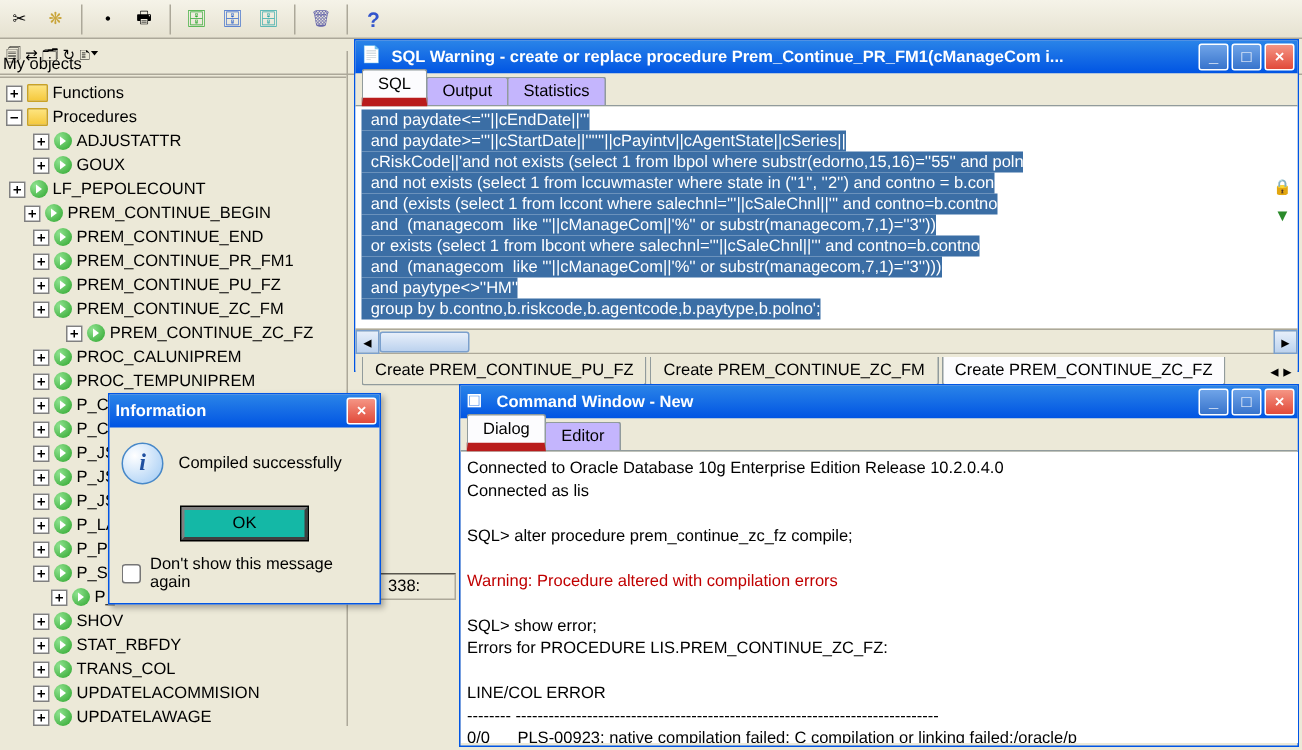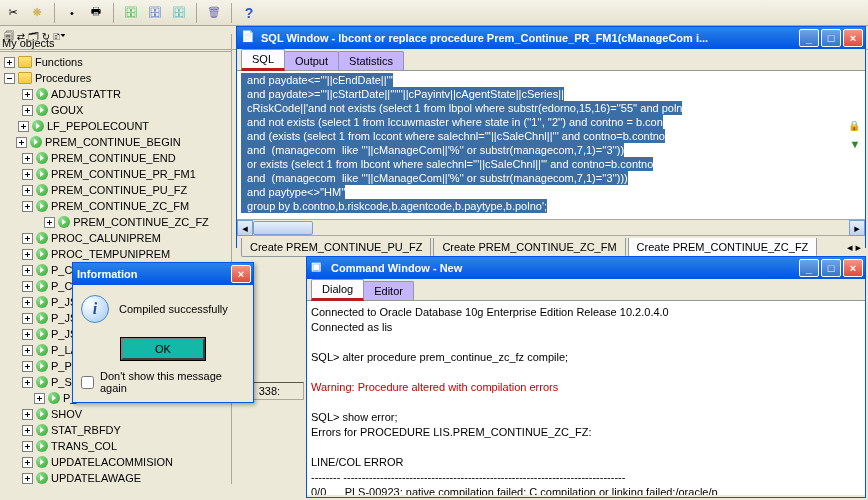--- a/index.html
+++ b/index.html
@@ -29,21 +29,21 @@
 .titlebar .icon { width: 16px; height: 16px; margin-right: 4px; flex-shrink: 0; }
 .titlebar .title { flex: 1; white-space: nowrap; overflow: hidden; text-overflow: ellipsis; }
 .win-btns { display: flex; gap: 2px; }
 .win-btn { width: 20px; height: 18px; border: 1px solid #fff; border-radius: 2px; display: flex; align-items: center; justify-content: center; font-weight: bold; color: #fff; }
 .win-btn.min { background: linear-gradient(#6fa4e8,#3874cc); }
 .win-btn.max { background: linear-gradient(#6fa4e8,#3874cc); }
 .win-btn.close { background: linear-gradient(#f59584,#e14a3a); }
 
 .tabs { display: flex; align-items: flex-end; height: 22px; background: #ece9d8; border-bottom: 1px solid #919b9c; padding-left: 4px; }
 .tab { padding: 3px 10px; background: #c4b5fd; border: 1px solid #919b9c; border-bottom: none; margin-right: -1px; border-radius: 2px 2px 0 0; }
-.tab.active { background: #fcfcfe; border-bottom: 3px solid #b91c1c; position: relative; top: 1px; z-index: 1; }
+.tab.active { background: #fcfcfe; border-bottom: 6px solid #b91c1c; position: relative; top: 1px; z-index: 1; }
 
 .sql-content { background: #fff; height: 148px; overflow: auto; padding: 2px 4px; font-family: 'Courier New', monospace; font-size: 12px; line-height: 14px; position: relative; }
 .sql-line { white-space: pre; color: #0000cd; background: #5c88c5; color: #fff; display: inline-block; }
 
 .bottom-tabs { display: flex; align-items: center; height: 24px; background: #ece9d8; border-top: 1px solid #aca899; padding: 0 4px; }
 .bottom-tab { padding: 3px 8px; border: 1px solid #919b9c; background: #ece9d8; margin-right: 2px; border-radius: 0 0 2px 2px; border-top: none; font-size: 11px; }
 .bottom-tab.active { background: #fcfcfe; }
 
 .side-icons { position: absolute; right: 2px; top: 48px; width: 16px; display: flex; flex-direction: column; gap: 4px; align-items: center; }
 
@@ -112,21 +112,21 @@
       <div class="tree-item" style="padding-left: 22px;">
         <span class="tree-expand collapsed"></span>
         <span class="proc-icon"></span>
         <span>ADJUSTATTR</span>
       </div>
       <div class="tree-item" style="padding-left: 22px;">
         <span class="tree-expand collapsed"></span>
         <span class="proc-icon"></span>
         <span>GOUX</span>
       </div>
-      <div class="tree-item" style="padding-left: 6px; margin-left: 12px;">
+      <div class="tree-item" style="padding-left: 6px;">
         <span class="tree-expand collapsed"></span>
         <span class="proc-icon"></span>
         <span>LF_PEPOLECOUNT</span>
       </div>
       <div class="tree-item" style="padding-left: 16px;">
         <span class="tree-expand collapsed"></span>
         <span class="proc-icon"></span>
         <span>PREM_CONTINUE_BEGIN</span>
       </div>
       <div class="tree-item" style="padding-left: 22px;">
@@ -233,21 +233,21 @@
         <span class="tree-expand collapsed"></span>
         <span class="proc-icon"></span>
         <span>UPDATELAWAGE</span>
       </div>
     </div>
 </div>
 
 <div class="sql-window">
   <div class="titlebar">
     <span class="icon">📄</span>
-    <span class="title">SQL Window - lbcont or replace procedure Prem_Continue_PR_FM1(cManageCom i...</span>
+    <span class="title">SQL Warning - create or replace procedure Prem_Continue_PR_FM1(cManageCom i...</span>
     <div class="win-btns">
       <div class="win-btn min">_</div>
       <div class="win-btn max">□</div>
       <div class="win-btn close">×</div>
     </div>
   </div>
   <div class="tabs" id="sql-tabs">
       <div class="tab active">SQL</div>
       <div class="tab">Output</div>
       <div class="tab">Statistics</div>

